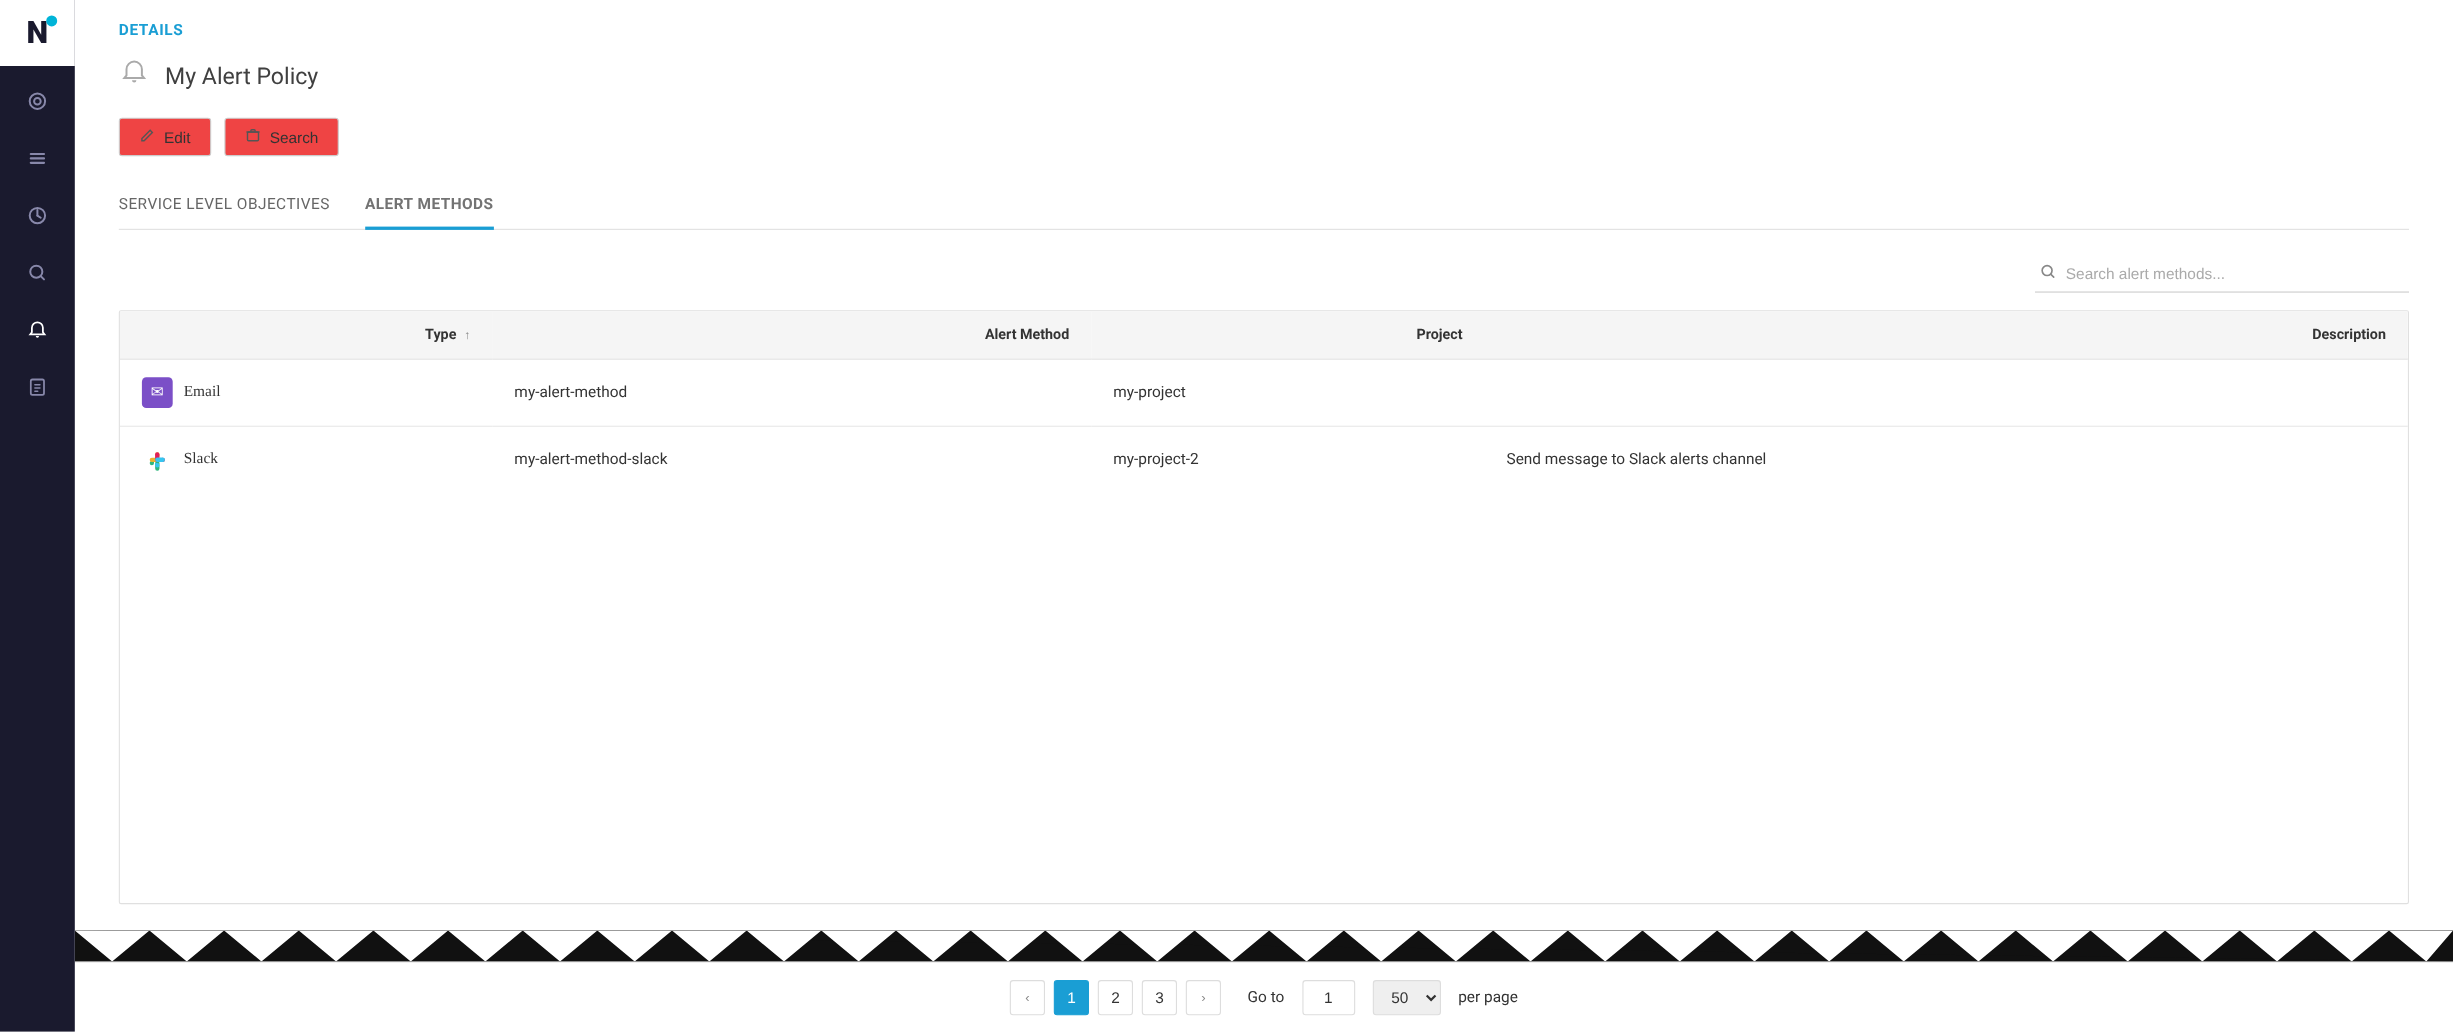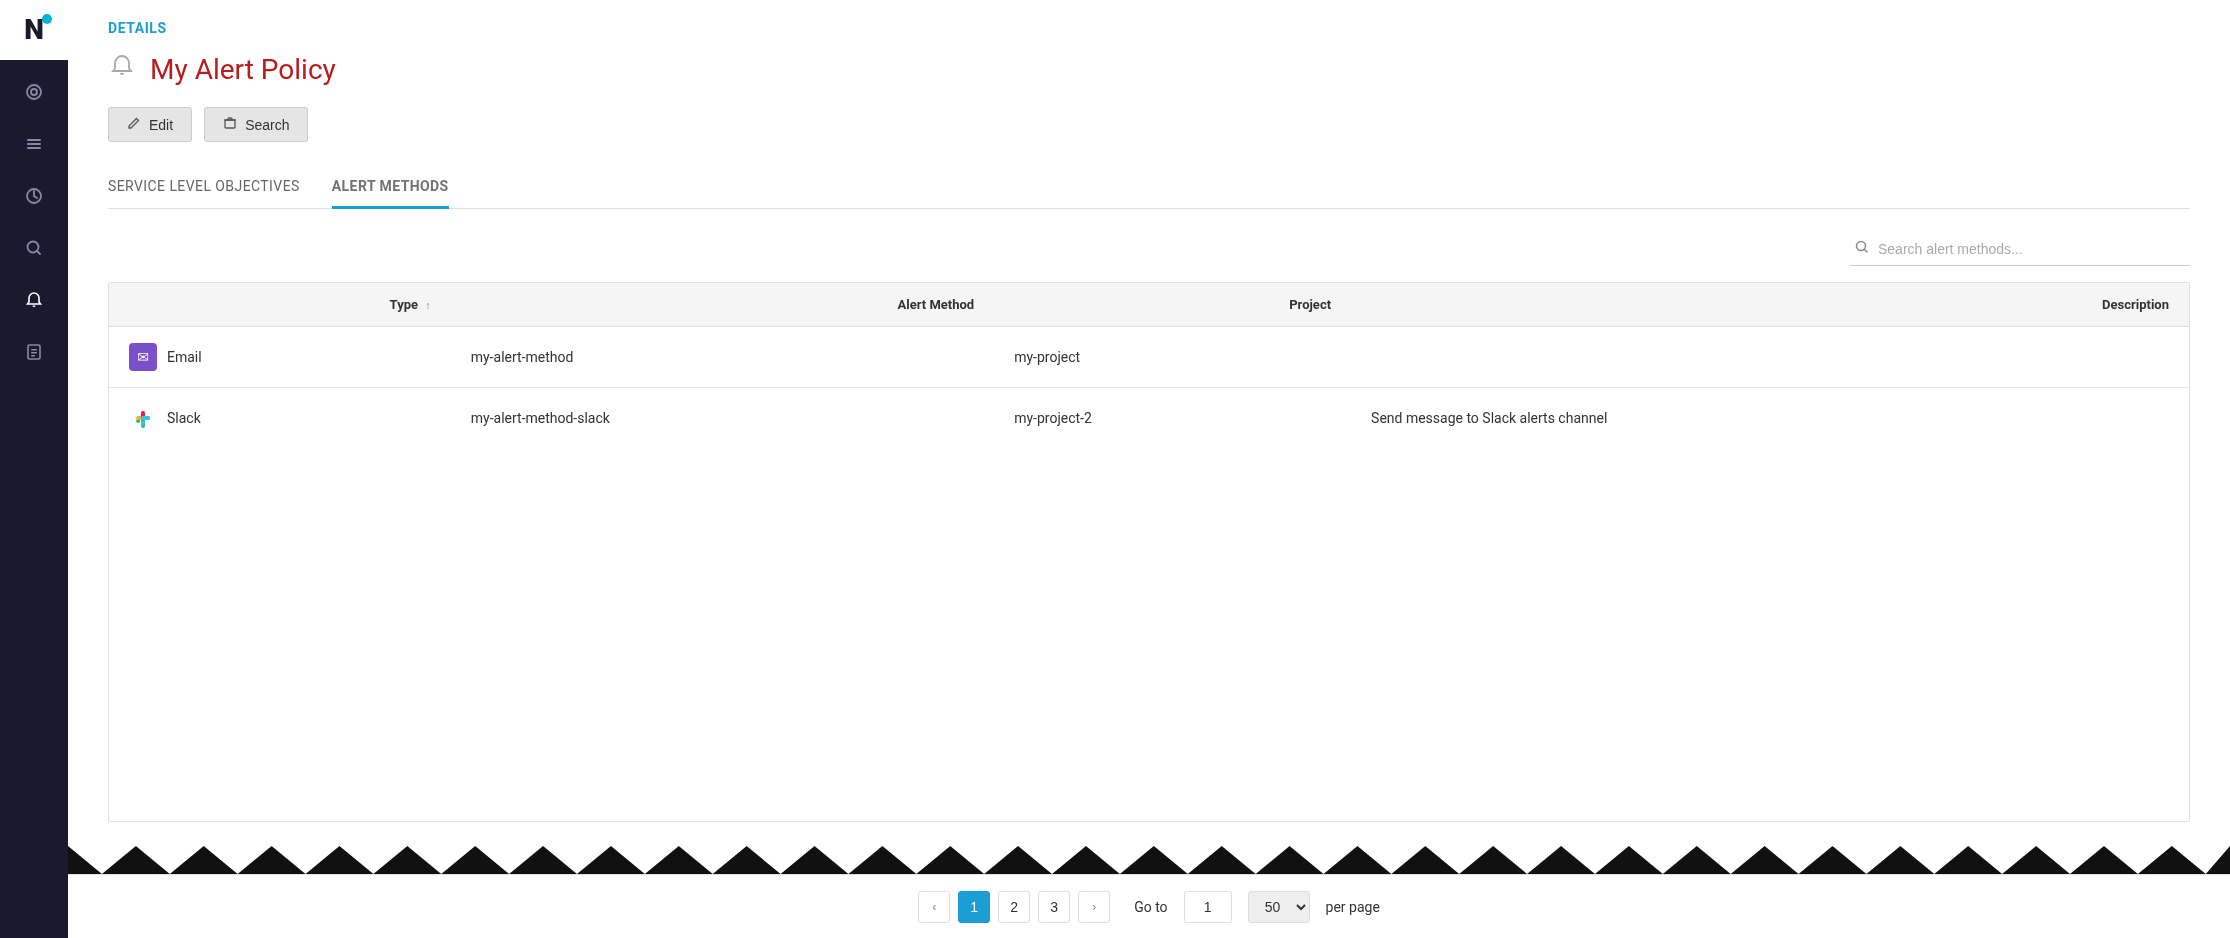--- a/index.html
+++ b/index.html
@@ -84,36 +84,36 @@
       display: flex;
       align-items: center;
       gap: 14px;
       margin-bottom: 20px;
     }
     .bell-icon-wrap {
       color: #999;
       font-size: 28px;
     }
     .page-title {
-      font-size: 28px;
+      font-size: 21px;
       font-weight: 400;
-      color: #b91c1c;
+      color: #404040;
     }
     .action-buttons {
       display: flex;
       gap: 12px;
       margin-bottom: 24px;
     }
     .btn {
       display: flex;
       align-items: center;
       gap: 8px;
       padding: 8px 18px;
       border: 1.5px solid #ccc;
-      background: #e5e5e5;
+      background: #ef4444;
       color: #333;
       font-size: 14px;
       border-radius: 3px;
       cursor: pointer;
     }
     .btn-icon { font-size: 14px; color: #666; }
 
     
     .tabs {
       display: flex;
@@ -200,20 +200,21 @@
       font-size: 14px;
       color: #333;
       border-bottom: 1px solid #e8e8e8;
       vertical-align: middle;
     }
     tr:last-child td { border-bottom: none; }
     .type-cell {
       display: flex;
       align-items: center;
       gap: 10px;
+      font-family: Liberation Serif, serif;
     }
 
     
     .email-icon {
       width: 28px;
       height: 28px;
       background: #7b4fc7;
       border-radius: 4px;
       display: flex;
       align-items: center;

